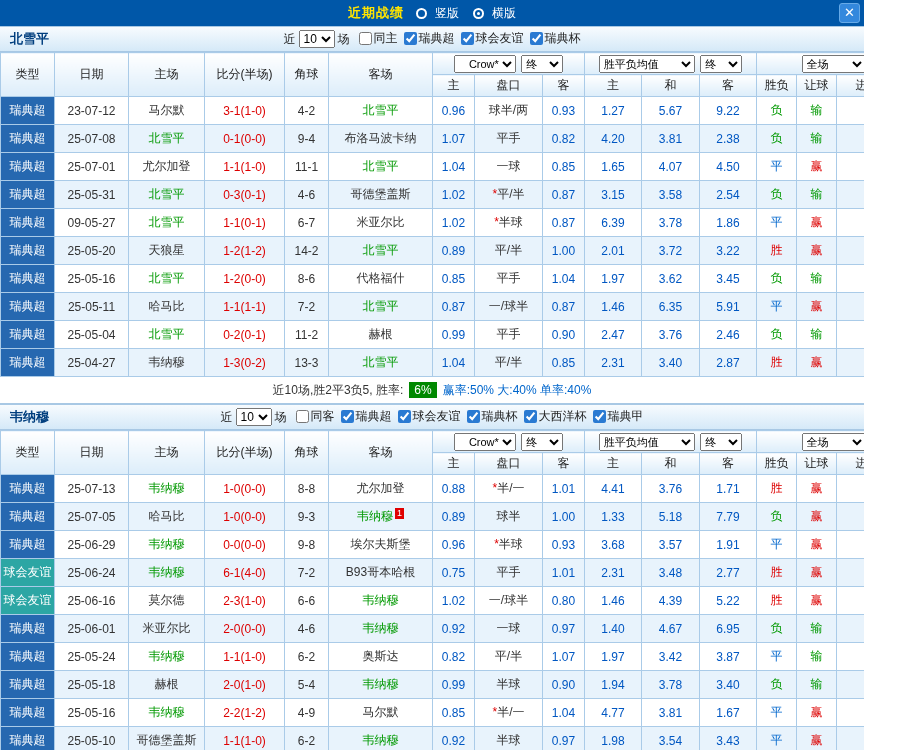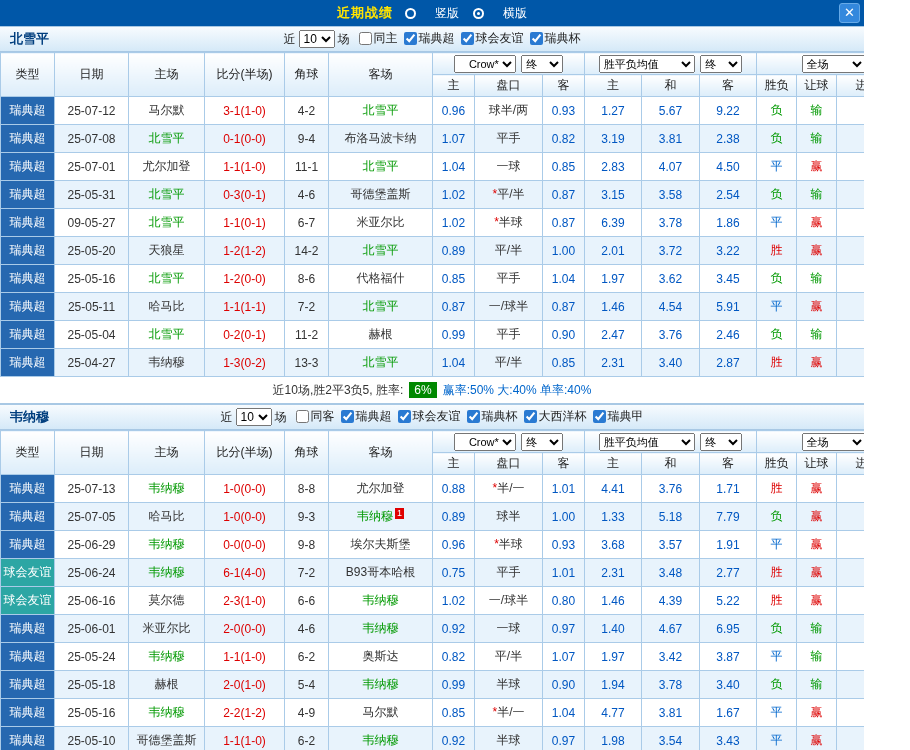--- a/index.html
+++ b/index.html
@@ -9,21 +9,21 @@
     font-family:"Liberation Sans","DejaVu Sans",sans-serif; font-size:12px;
     position:relative;
   }
   
   .topbar {
     height:26px; background:#0057A8; display:flex; align-items:center;
     justify-content:center; gap:12px; position:relative; color:#fff;
   }
   .topbar-title { color:#FFE400; font-weight:bold; font-size:13px; letter-spacing:1px; }
   .radio-group { display:flex; align-items:center; gap:14px; }
-  .radio-opt { display:inline-flex; align-items:center; gap:19px; cursor:pointer; color:#fff; }
+  .radio-opt { display:inline-flex; align-items:center; gap:8px; cursor:pointer; color:#fff; }
   .radio-circle {
     width:11px; height:11px; border:2px solid #fff; border-radius:50%;
     background:transparent; position:relative; display:inline-block;
   }
   .radio-circle.sel::after {
     content:""; position:absolute; left:2px; top:2px; width:3px; height:3px;
     background:#fff; border-radius:50%;
   }
   .close-btn {
     position:absolute; right:4px; top:3px; width:21px; height:20px;
@@ -161,21 +161,21 @@
         <th>和</th>
         <th>客</th>
         <th>胜负</th>
         <th>让球</th>
         <th>进球数</th>
       </tr>
     </thead>
     <tbody id="tbody-0">
         <tr>
           <td class="league" style="background: rgb(38, 104, 176);">瑞典超</td>
-          <td>25-07-12</td>
+          <td>23-07-12</td>
           <td>马尔默</td>
           <td class="score">3-1(1-0)</td>
           <td>4-2</td>
           <td><span class="team-focus">北雪平</span></td>
           <td class="odds">0.96</td>
           <td>球半/两</td>
           <td class="odds">0.93</td>
           <td class="odds">1.27</td>
           <td class="odds">5.67</td>
           <td class="odds">9.22</td>
@@ -186,38 +186,38 @@
         <tr class="alt">
           <td class="league" style="background: rgb(38, 104, 176);">瑞典超</td>
           <td>25-07-08</td>
           <td class="team-focus">北雪平</td>
           <td class="score">0-1(0-0)</td>
           <td>9-4</td>
           <td><span>布洛马波卡纳</span></td>
           <td class="odds">1.07</td>
           <td>平手</td>
           <td class="odds">0.82</td>
-          <td class="odds">3.19</td>
+          <td class="odds">4.20</td>
           <td class="odds">3.81</td>
           <td class="odds">2.38</td>
           <td style="color: rgb(0, 153, 0);">负</td>
           <td style="color: rgb(0, 153, 0);">输</td>
           <td style="color: rgb(0, 102, 204);">小</td>
         </tr>
         <tr>
           <td class="league" style="background: rgb(38, 104, 176);">瑞典超</td>
           <td>25-07-01</td>
           <td>尤尔加登</td>
           <td class="score">1-1(1-0)</td>
           <td>11-1</td>
           <td><span class="team-focus">北雪平</span></td>
           <td class="odds">1.04</td>
           <td>一球</td>
           <td class="odds">0.85</td>
-          <td class="odds">2.83</td>
+          <td class="odds">1.65</td>
           <td class="odds">4.07</td>
           <td class="odds">4.50</td>
           <td style="color: rgb(0, 102, 204);">平</td>
           <td style="color: rgb(221, 0, 0);">赢</td>
           <td style="color: rgb(0, 102, 204);">小</td>
         </tr>
         <tr class="alt">
           <td class="league" style="background: rgb(38, 104, 176);">瑞典超</td>
           <td>25-05-31</td>
           <td class="team-focus">北雪平</td>
@@ -289,21 +289,21 @@
           <td class="league" style="background: rgb(38, 104, 176);">瑞典超</td>
           <td>25-05-11</td>
           <td>哈马比</td>
           <td class="score">1-1(1-1)</td>
           <td>7-2</td>
           <td><span class="team-focus">北雪平</span></td>
           <td class="odds">0.87</td>
           <td>一/球半</td>
           <td class="odds">0.87</td>
           <td class="odds">1.46</td>
-          <td class="odds">4.54</td>
+          <td class="odds">6.35</td>
           <td class="odds">5.91</td>
           <td style="color: rgb(0, 102, 204);">平</td>
           <td style="color: rgb(221, 0, 0);">赢</td>
           <td style="color: rgb(0, 102, 204);">小</td>
         </tr>
         <tr>
           <td class="league" style="background: rgb(38, 104, 176);">瑞典超</td>
           <td>25-05-04</td>
           <td class="team-focus">北雪平</td>
           <td class="score">0-2(0-1)</td>

